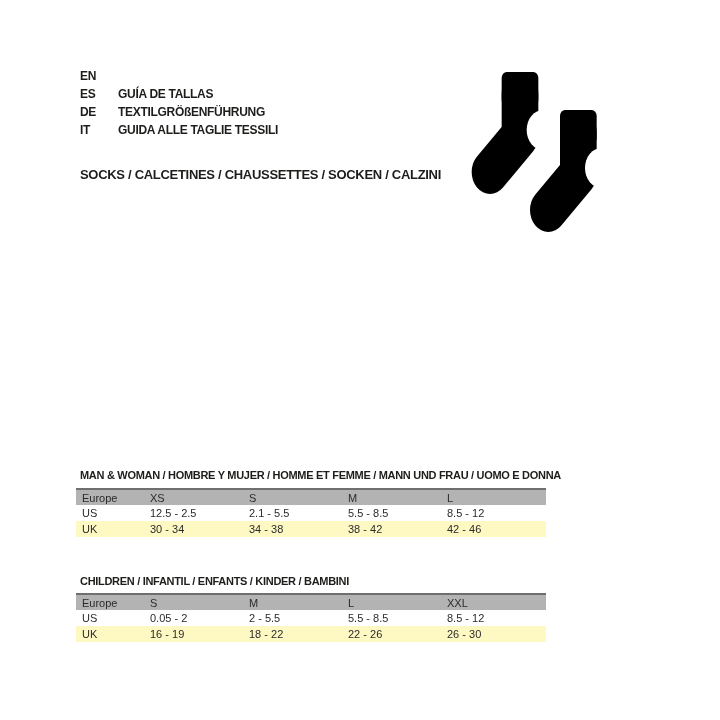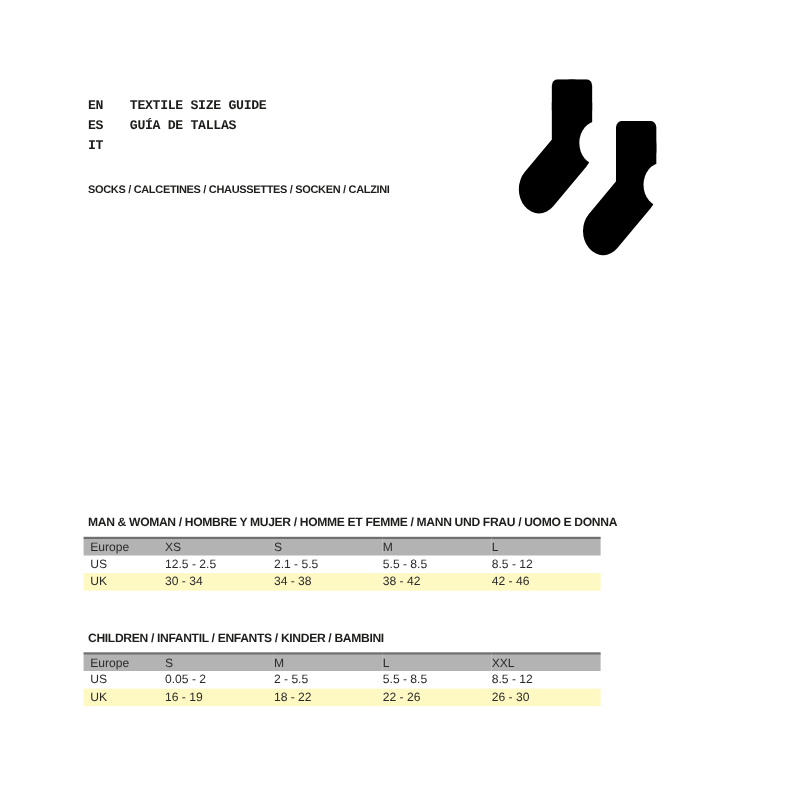--- a/index.html
+++ b/index.html
@@ -12,37 +12,37 @@
   .canvas {
     position: relative;
     width: 720px; height: 720px;
     background: #ffffff;
     overflow: hidden;
   }
 
   
   .lang-block {
     position: absolute;
-    left: 80px; top: 87px; font-family: Liberation Mono, monospace;
+    left: 80px; top: 67px;
   }
   .lang-row {
     display: flex;
     height: 18px;
     line-height: 18px;
     font-size: 12px;
     font-weight: bold;
     letter-spacing: -0.3px;
     white-space: nowrap;
   }
   .lang-code { width: 38px; flex: 0 0 38px; }
 
   .category-line {
     position: absolute;
     left: 80px; top: 167px;
-    font-size: 10px;
+    font-size: 13px;
     font-weight: bold;
     letter-spacing: -0.3px;
     white-space: nowrap;
   }
 
   
   .socks-icon {
     position: absolute;
     left: 470px; top: 72px;
   }
@@ -89,28 +89,32 @@
   table.size-table tbody tr.alt { background: #fef9c3; }
 </style>
 </head>
 <body>
 
 <div class="canvas">
 
   <section class="lang-block">
     <div class="lang-row">
       <span class="lang-code">EN</span>
-      <span class="lang-label">TEXTILE SIZE GUIDE</span>
     </div>
     <div class="lang-row">
       <span class="lang-code">ES</span>
       <span class="lang-label">GUÍA DE TALLAS</span>
     </div>
     <div class="lang-row">
+      <span class="lang-code">DE</span>
+      <span class="lang-label">TEXTILGRÖßENFÜHRUNG</span>
+    </div>
+    <div class="lang-row">
       <span class="lang-code">IT</span>
+      <span class="lang-label">GUIDA ALLE TAGLIE TESSILI</span>
     </div>
   </section>
 
   <div class="category-line">SOCKS / CALCETINES / CHAUSSETTES / SOCKEN / CALZINI</div>
 
   <svg class="socks-icon" width="150" height="162" viewBox="0 0 180 162" preserveAspectRatio="none" xmlns="http://www.w3.org/2000/svg" aria-hidden="true">
     <g fill="#000000">
       <path d="M60 22 L60 64 L24 100" fill="none" stroke="#000000" stroke-width="44" stroke-linecap="round" stroke-linejoin="round"></path>
       <rect x="38" y="0" width="44" height="34" rx="6"></rect>
       <circle cx="88" cy="58" r="20" fill="#ffffff"></circle>

